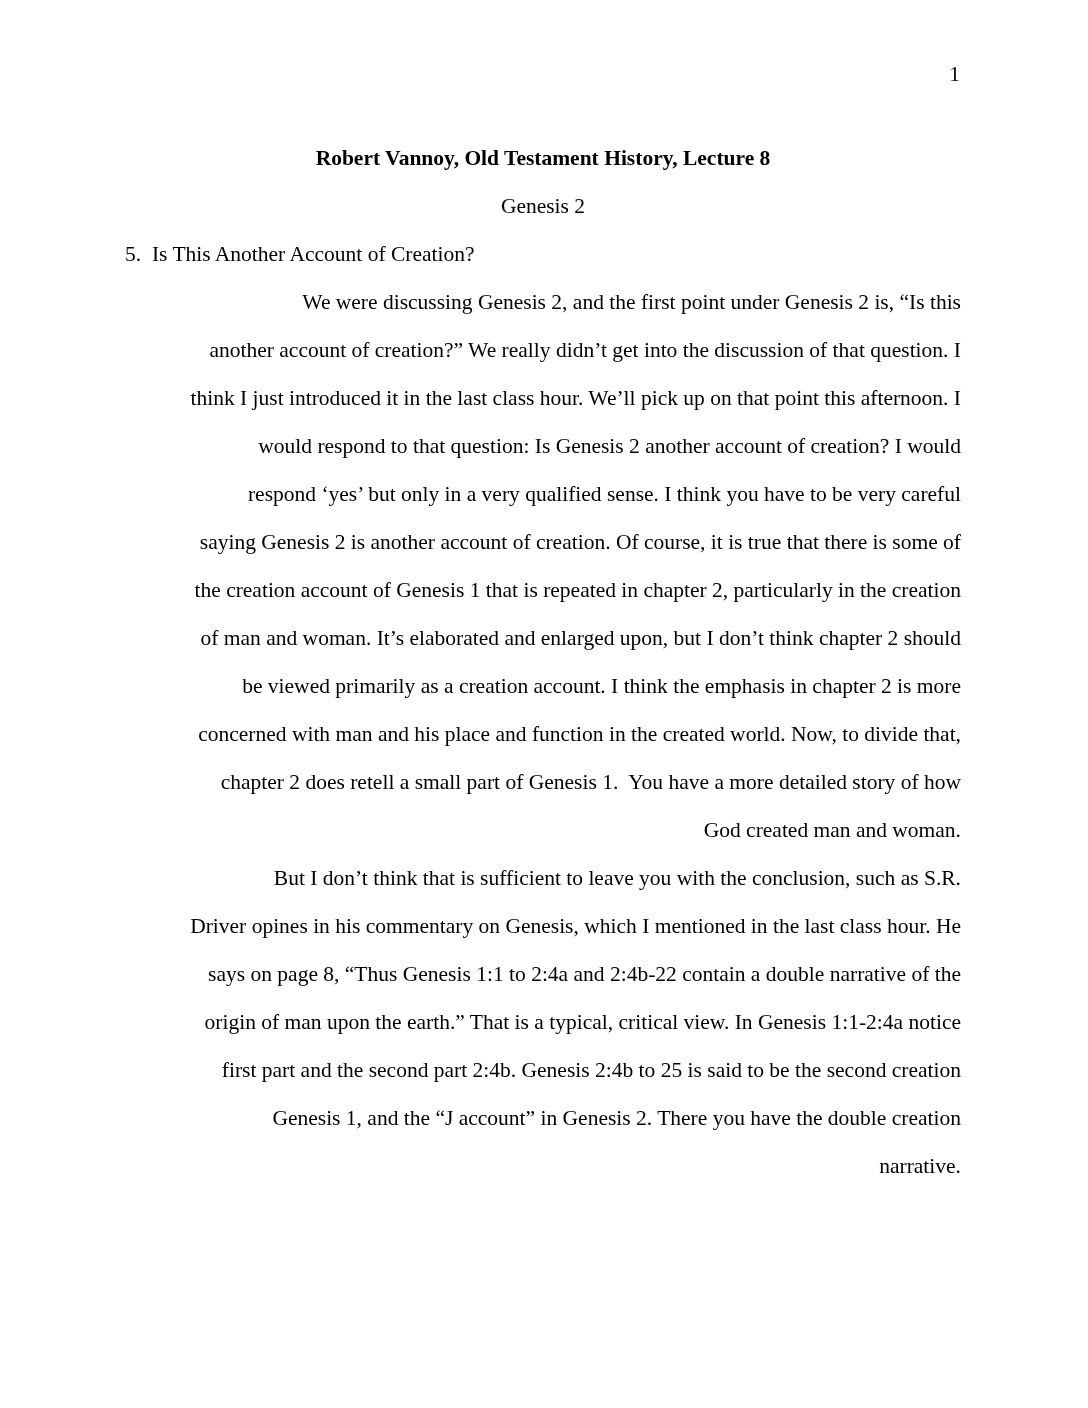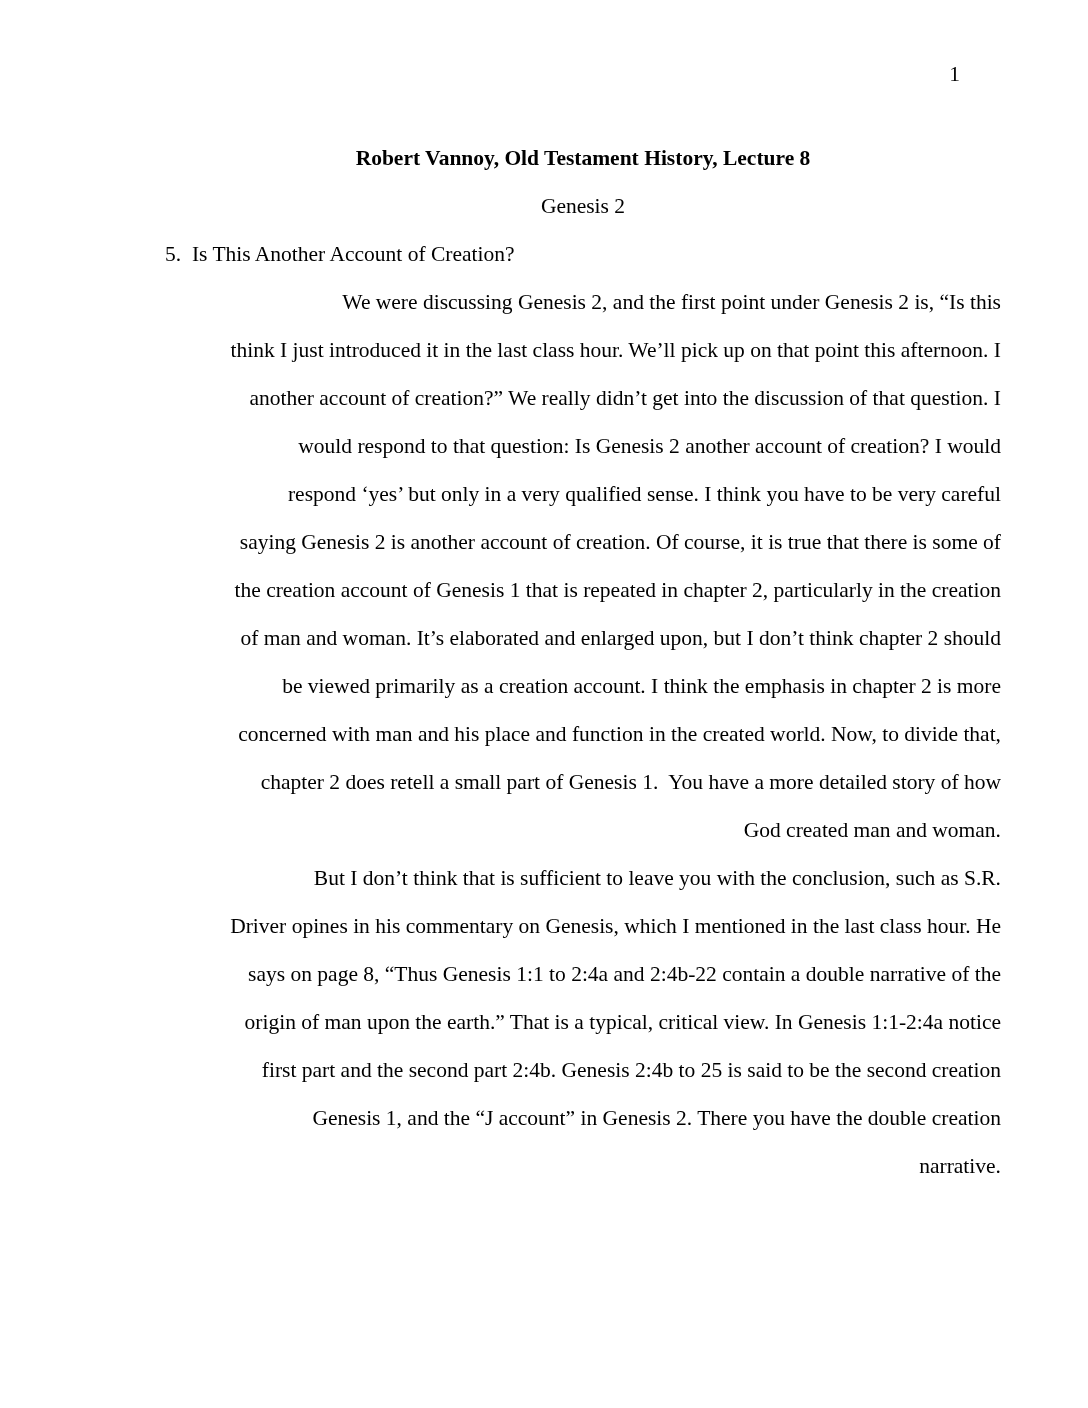--- a/index.html
+++ b/index.html
@@ -21,21 +21,20 @@
     top: 60px;
     right: 128px;
     font-size: 21.5px;
     line-height: 28px;
   }
   .doc {
     position: absolute;
     top: 134px;
     left: 125px;
     width: 836px;
-    margin-left: 40px;
   }
   .title {
     margin: 0;
     font-size: 21.5px;
     line-height: 48px;
     font-weight: bold;
     text-align: center;
     white-space: pre;
   }
   .subtitle {
@@ -68,22 +67,22 @@
 
 <div class="page">
   <div class="page-number">1</div>
   <div class="doc">
     <h1 class="title">Robert Vannoy, Old Testament History, Lecture 8</h1>
     <div class="subtitle">Genesis 2</div>
     <div class="heading">5.  Is This Another Account of Creation?</div>
     <div id="paragraphs">
         <div class="paragraph">
           <div class="line indent">We were discussing Genesis 2, and the first point under Genesis 2 is, “Is this</div>
+          <div class="line">another account of creation?” We really didn’t get into the discussion of that question. I</div>
           <div class="line">think I just introduced it in the last class hour. We’ll pick up on that point this afternoon. I</div>
-          <div class="line">another account of creation?” We really didn’t get into the discussion of that question. I</div>
           <div class="line">would respond to that question: Is Genesis 2 another account of creation? I would</div>
           <div class="line">respond ‘yes’ but only in a very qualified sense. I think you have to be very careful</div>
           <div class="line">saying Genesis 2 is another account of creation. Of course, it is true that there is some of</div>
           <div class="line">the creation account of Genesis 1 that is repeated in chapter 2, particularly in the creation</div>
           <div class="line">of man and woman. It’s elaborated and enlarged upon, but I don’t think chapter 2 should</div>
           <div class="line">be viewed primarily as a creation account. I think the emphasis in chapter 2 is more</div>
           <div class="line">concerned with man and his place and function in the created world. Now, to divide that,</div>
           <div class="line">chapter 2 does retell a small part of Genesis 1.  You have a more detailed story of how</div>
           <div class="line">God created man and woman.</div>
         </div>

